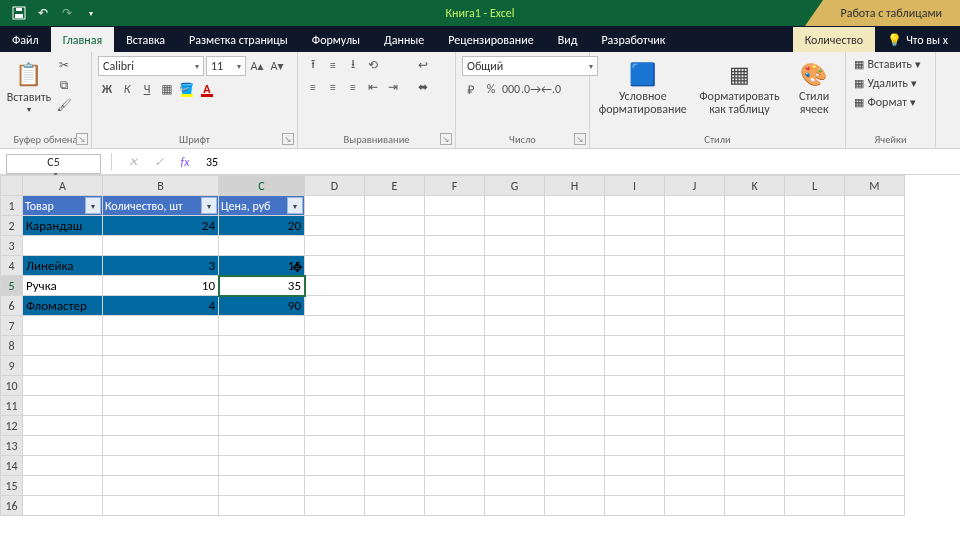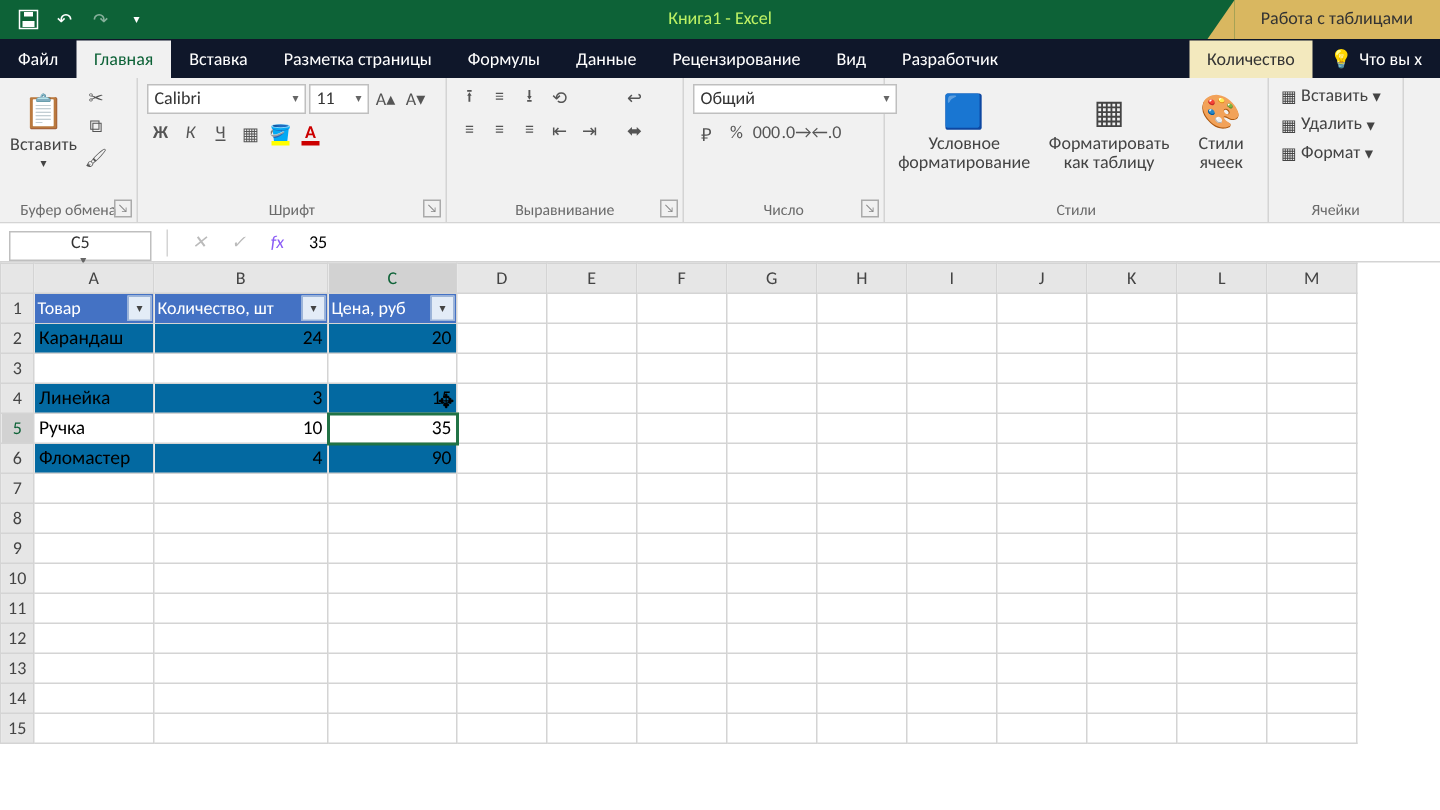--- a/index.html
+++ b/index.html
@@ -479,16 +479,32 @@
           <td></td>
           <td></td>
           <td></td>
           <td></td>
           <td></td>
           <td></td>
           <td></td>
           <td></td>
           <td></td>
         </tr>
+  <tr>
+          <th class="row">16</th>
+          <td></td>
+          <td></td>
+          <td></td>
+          <td></td>
+          <td></td>
+          <td></td>
+          <td></td>
+          <td></td>
+          <td></td>
+          <td></td>
+          <td></td>
+          <td></td>
+          <td></td>
+        </tr>
 </tbody>
     </table>
 <div class="cursor">✥</div>
 </div>
 
 </body></html>

